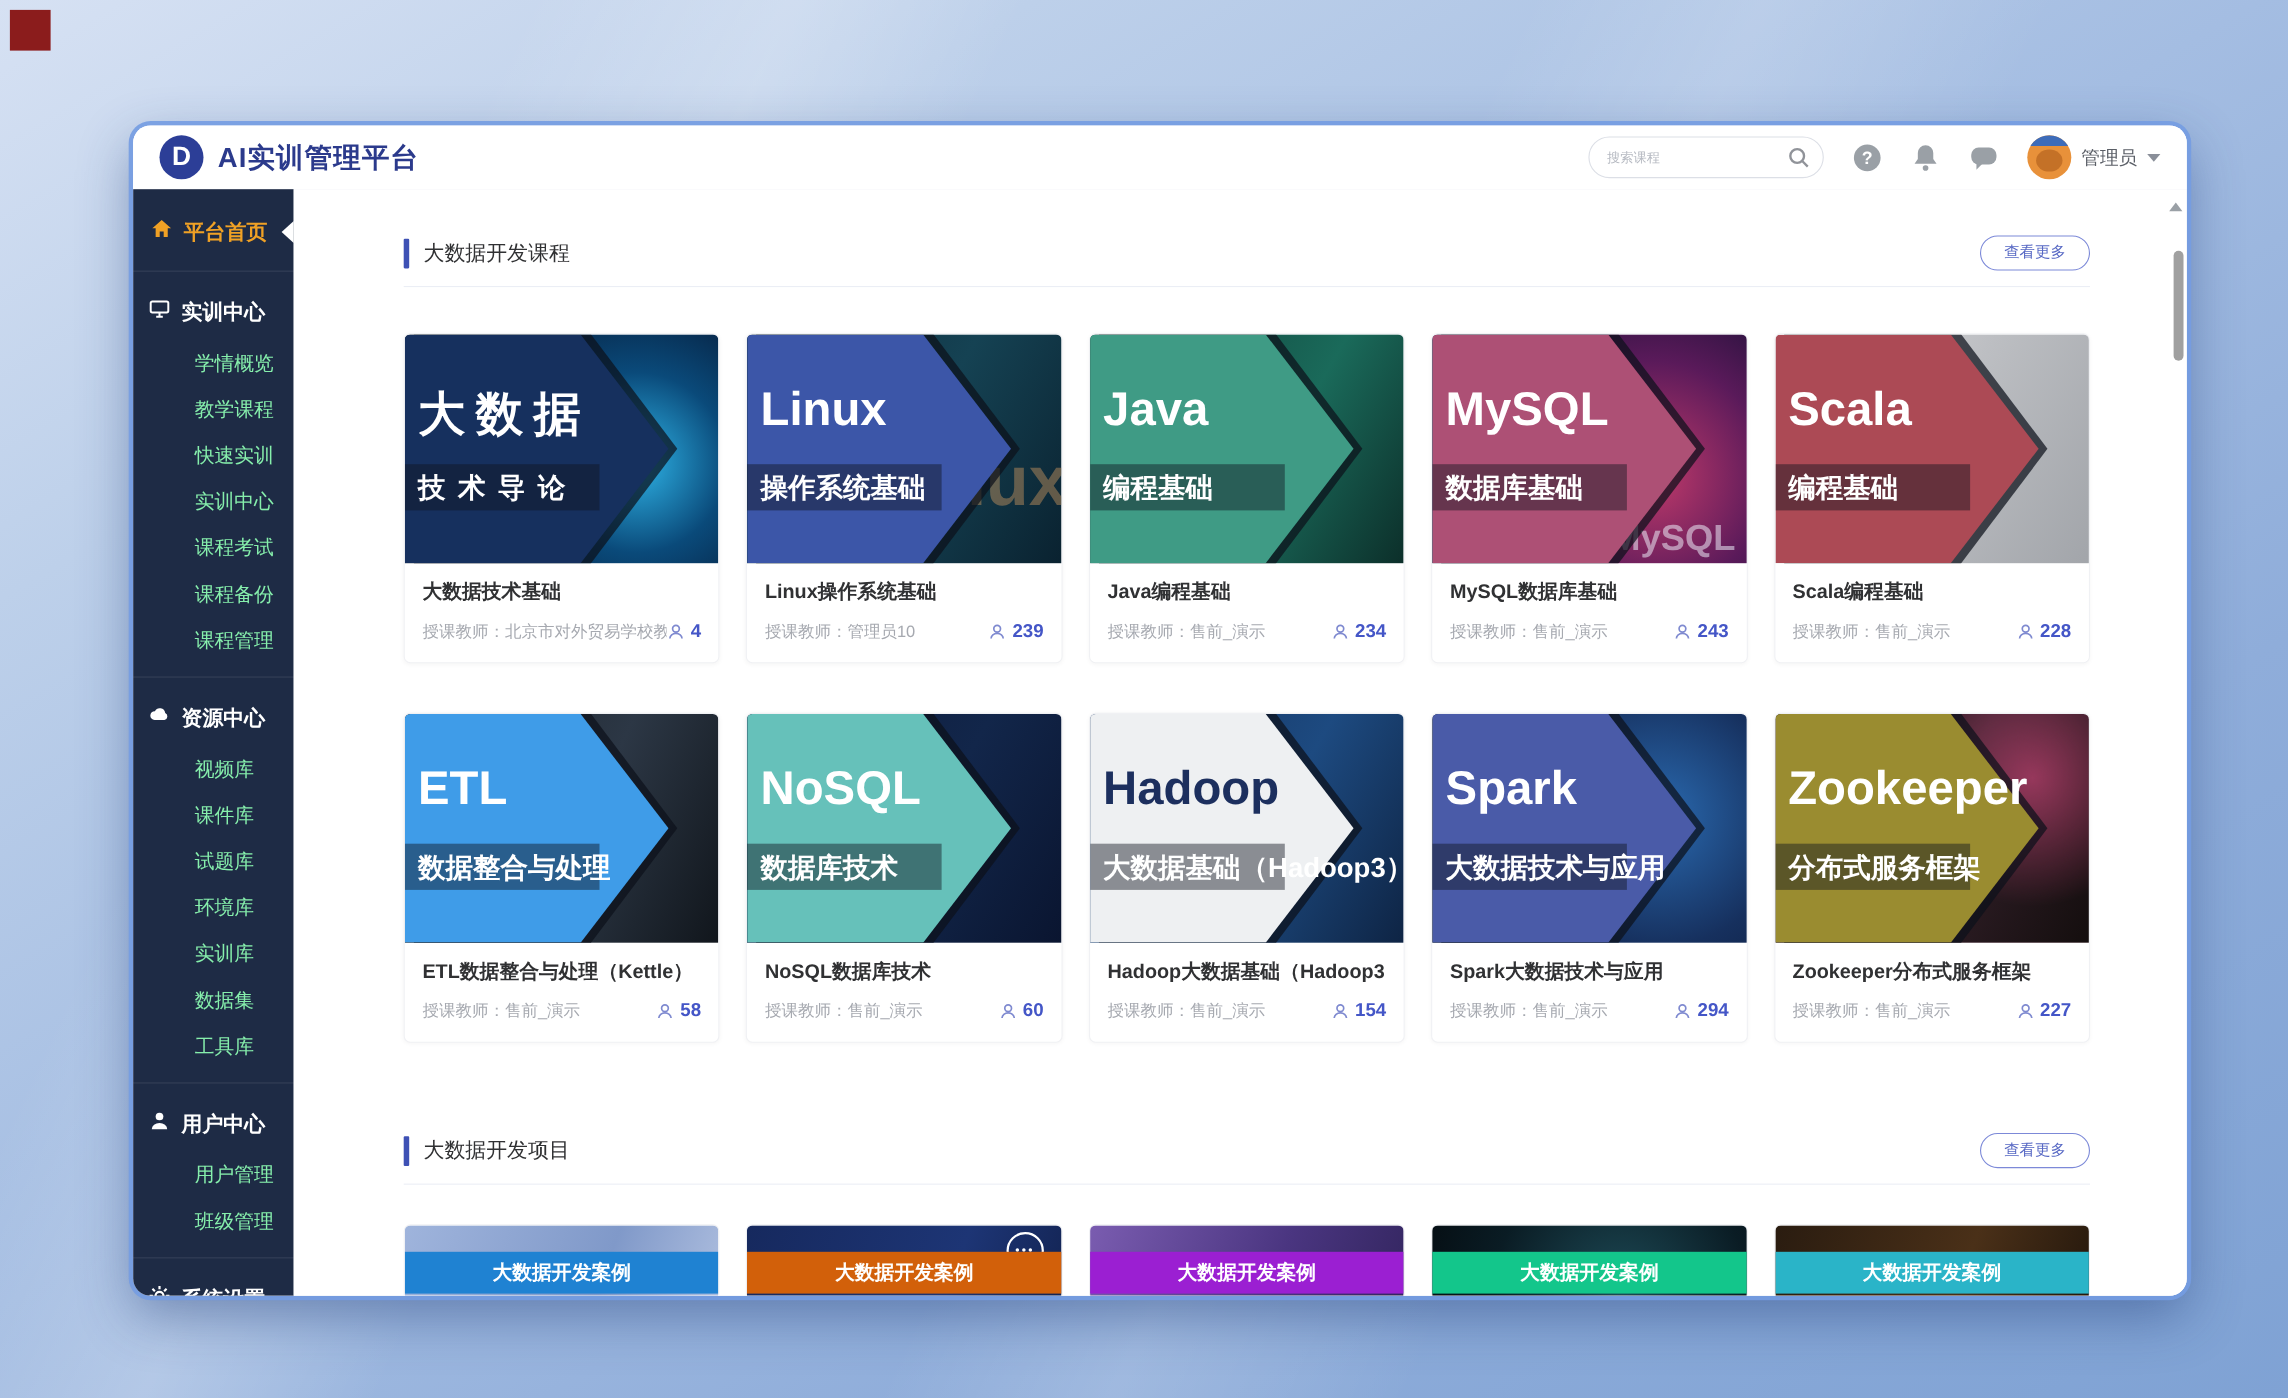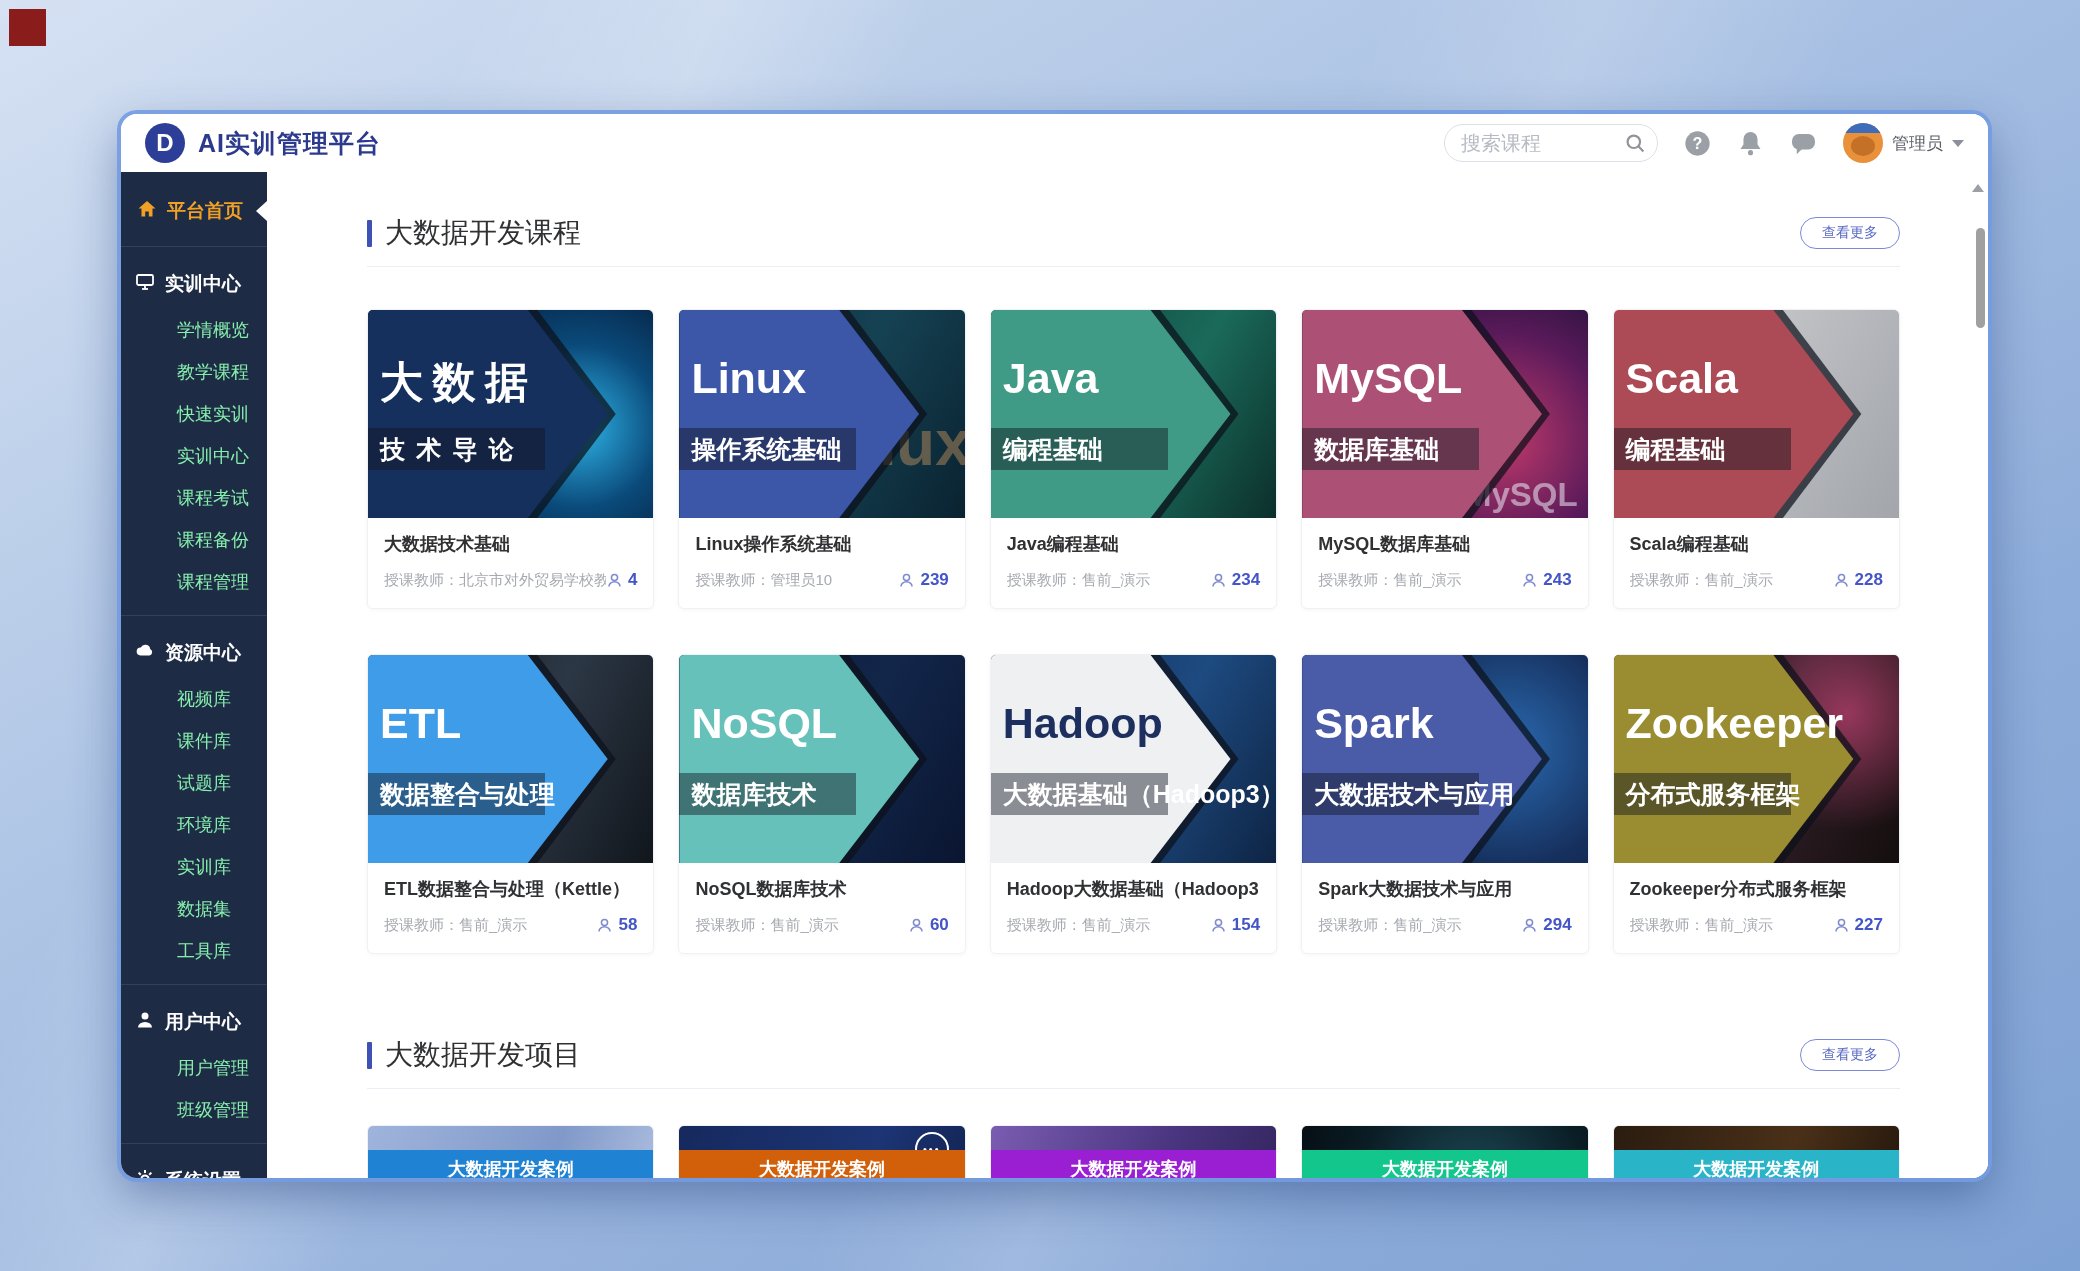--- a/index.html
+++ b/index.html
@@ -15,21 +15,21 @@
     box-shadow:0 0 0 4px rgba(116,156,226,.9), 0 18px 48px rgba(28,58,118,.45); }
 
   
   .app-header { flex:0 0 58px; display:flex; align-items:center; padding:0 24px; background:#fff; }
   .logo { width:40px; height:40px; border-radius:50%; background:#2c3e97; color:#fff; display:flex;
     align-items:center; justify-content:center; font-weight:bold; font-size:24px; flex:0 0 40px; }
   .app-title { margin-left:13px; font-size:25px; font-weight:700; color:#2b3a8c; letter-spacing:1px; }
   .header-right { margin-left:auto; display:flex; align-items:center; gap:26px; }
   .search-box { position:relative; width:214px; height:38px; }
   .search-box input { width:100%; height:100%; border:1px solid #dcdfe6; border-radius:19px;
-    padding:0 42px 0 16px; font-size:20px; color:#8b5cf6; outline:none; background:#fff;
+    padding:0 42px 0 16px; font-size:12px; color:#8b5cf6; outline:none; background:#fff;
     font-family:inherit; }
   .search-box input::placeholder { color:#b6bac2; }
   .search-icon { position:absolute; right:11px; top:7px; }
   .hicon { display:flex; align-items:center; }
   .avatar { width:40px; height:40px; border-radius:50%; position:relative; overflow:hidden; background:#e8913a; flex:0 0 40px; }
   .avatar::before { content:""; position:absolute; inset:0; background:linear-gradient(180deg,#3d6cba 0 24%,transparent 24%); }
   .avatar::after { content:""; position:absolute; left:8px; top:13px; width:24px; height:20px; border-radius:50%; background:#c47127; }
   .user-chip { display:flex; align-items:center; gap:9px; }
   .user-name { font-size:17px; color:#5a5e66; }
   .caret { width:0; height:0; border-left:6px solid transparent; border-right:6px solid transparent; border-top:7px solid #8a8f99; }
@@ -49,21 +49,21 @@
   
   .main { flex:1; min-width:0; background:#eef0f4; position:relative; display:flex; flex-direction:column; overflow:hidden; }
   .block { background:#fff; }
   .block1 { padding-bottom:72px; }
   .block2 { flex:1; }
   .block-gap { height:14px; background:#e7e9ee; }
   .block-inner { padding:0 88px 0 100px; }
   .section-head { display:flex; align-items:center; margin-top:42px; }
   .block2 .section-head { margin-top:10px; }
   .accent-bar { width:5px; height:27px; background:#3e51b5; margin-right:13px; border-radius:1px; }
-  .section-title { font-size:28px; color:#303133; font-weight:500; }
+  .section-title { font-size:19px; color:#303133; font-weight:500; }
   .more-btn { margin-left:auto; height:32px; padding:0 21px; border:1px solid #7c89d8; border-radius:16px;
     background:#fff; color:#5768c4; font-size:14px; display:flex; align-items:center; font-family:inherit; }
   .head-divider { height:1px; background:#ebeef5; margin-top:14px; }
   .card-grid { display:grid; grid-template-columns:repeat(5,1fr); gap:24px; margin-top:42px; }
   .grid2 { margin-top:45px; }
   .grid3 { margin-top:36px; }
 
   
   .course-card { background:#fff; border:1px solid #f0f1f4; border-radius:6px; overflow:hidden;
     box-shadow:0 1px 4px rgba(0,0,0,.04); }

